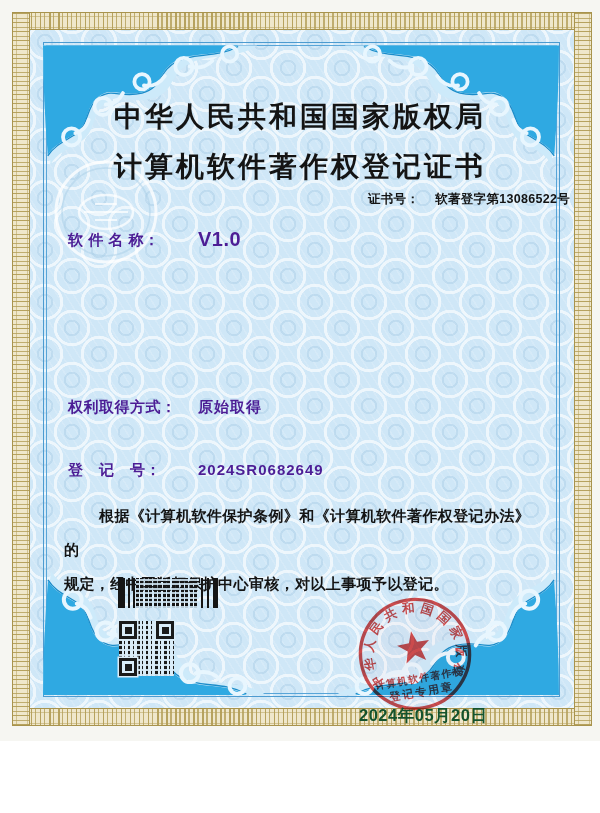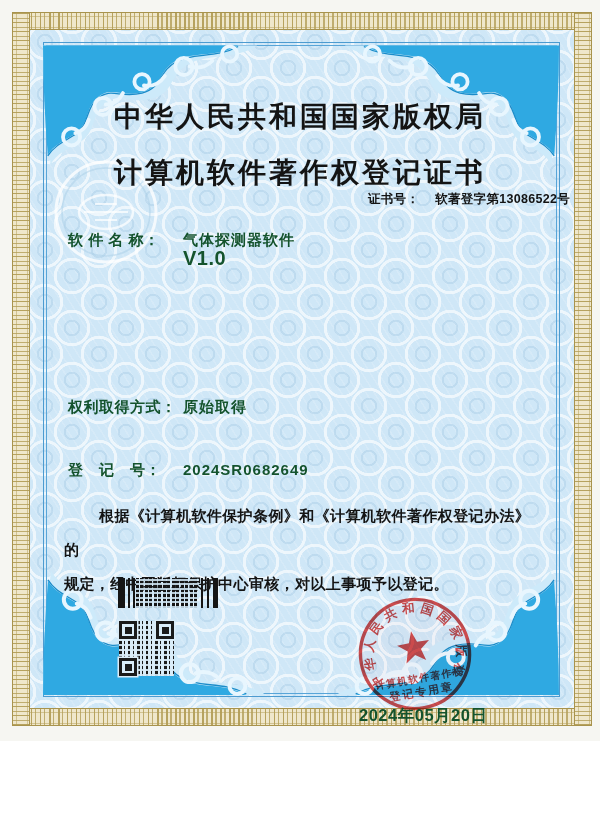--- a/index.html
+++ b/index.html
@@ -39,28 +39,28 @@
   .corner.tl{left:43px;top:42px;width:238px;height:126px;}
   .corner.tr{right:41px;top:42px;width:238px;height:126px;transform:scaleX(-1);}
   .corner.bl{left:43px;bottom:45px;width:248px;height:126px;transform:scaleY(-1);}
   .corner.br{right:41px;bottom:45px;width:248px;height:126px;transform:scale(-1,-1);}
 
   .emblem{position:absolute;left:50px;top:156px;width:112px;height:112px;opacity:.9;}
 
   .t-line{position:absolute;left:50%;transform:translateX(-50%);white-space:nowrap;
     font-family:"Liberation Serif",serif;font-weight:bold;color:#141414;
     font-size:28px;letter-spacing:3px;}
-  .t1{top:98px;} .t2{top:154px;text-align:center;}
+  .t1{top:98px;} .t2{top:148px;text-align:center;}
 
   .certno{position:absolute;left:368px;top:191px;font-size:12.5px;font-weight:bold;
     color:#141414;white-space:nowrap;letter-spacing:.3px;}
   .certno .lbl{margin-right:16px;}
 
-  .field{position:absolute;left:68px;display:flex;color:#14532d;font-weight:bold;
-    font-size:15px;line-height:19px;white-space:nowrap;}
+  .field{position:absolute;left:68px;display:flex;color:#4c1d95;font-weight:bold;
+    font-size:15px;line-height:19px;white-space:nowrap;gap:15px;}
   .field .flabel{width:115px;flex:none;letter-spacing:.5px;}
   .field .fvalue{letter-spacing:1px;}
   .f0{top:230px}.f1{top:294px}.f2{top:397px}.f3{top:425px}.f4{top:460px}
   .ver{letter-spacing:.5px;font-size:20px;}
 
   .statement{position:absolute;left:64px;right:60px;top:499px;color:#141414;
     font-weight:bold;font-size:15px;line-height:34px;letter-spacing:.4px;}
   .statement .s1{text-indent:35px;}
 
   .barcode{position:absolute;left:118px;top:578px;width:100px;height:30px;display:flex;}
@@ -145,21 +145,20 @@
   <div class="t-line t1">中华人民共和国国家版权局</div>
   <div class="t-line t2">计算机软件著作权登记证书</div>
 
   <div class="certno">
     <span class="lbl">证书号：</span><span>软著登字第13086522号</span>
   </div>
 
   <div class="field f0">
     <span class="flabel">软 件 名 称：</span>
     <span class="fvalue">
-      <div>气体探测器软件</div>
       <div class="ver">V1.0</div>
     </span>
   </div>
 
 
   <div class="field f2">
     <span class="flabel">权利取得方式：</span>
     <span class="fvalue">原始取得</span>
   </div>
 

